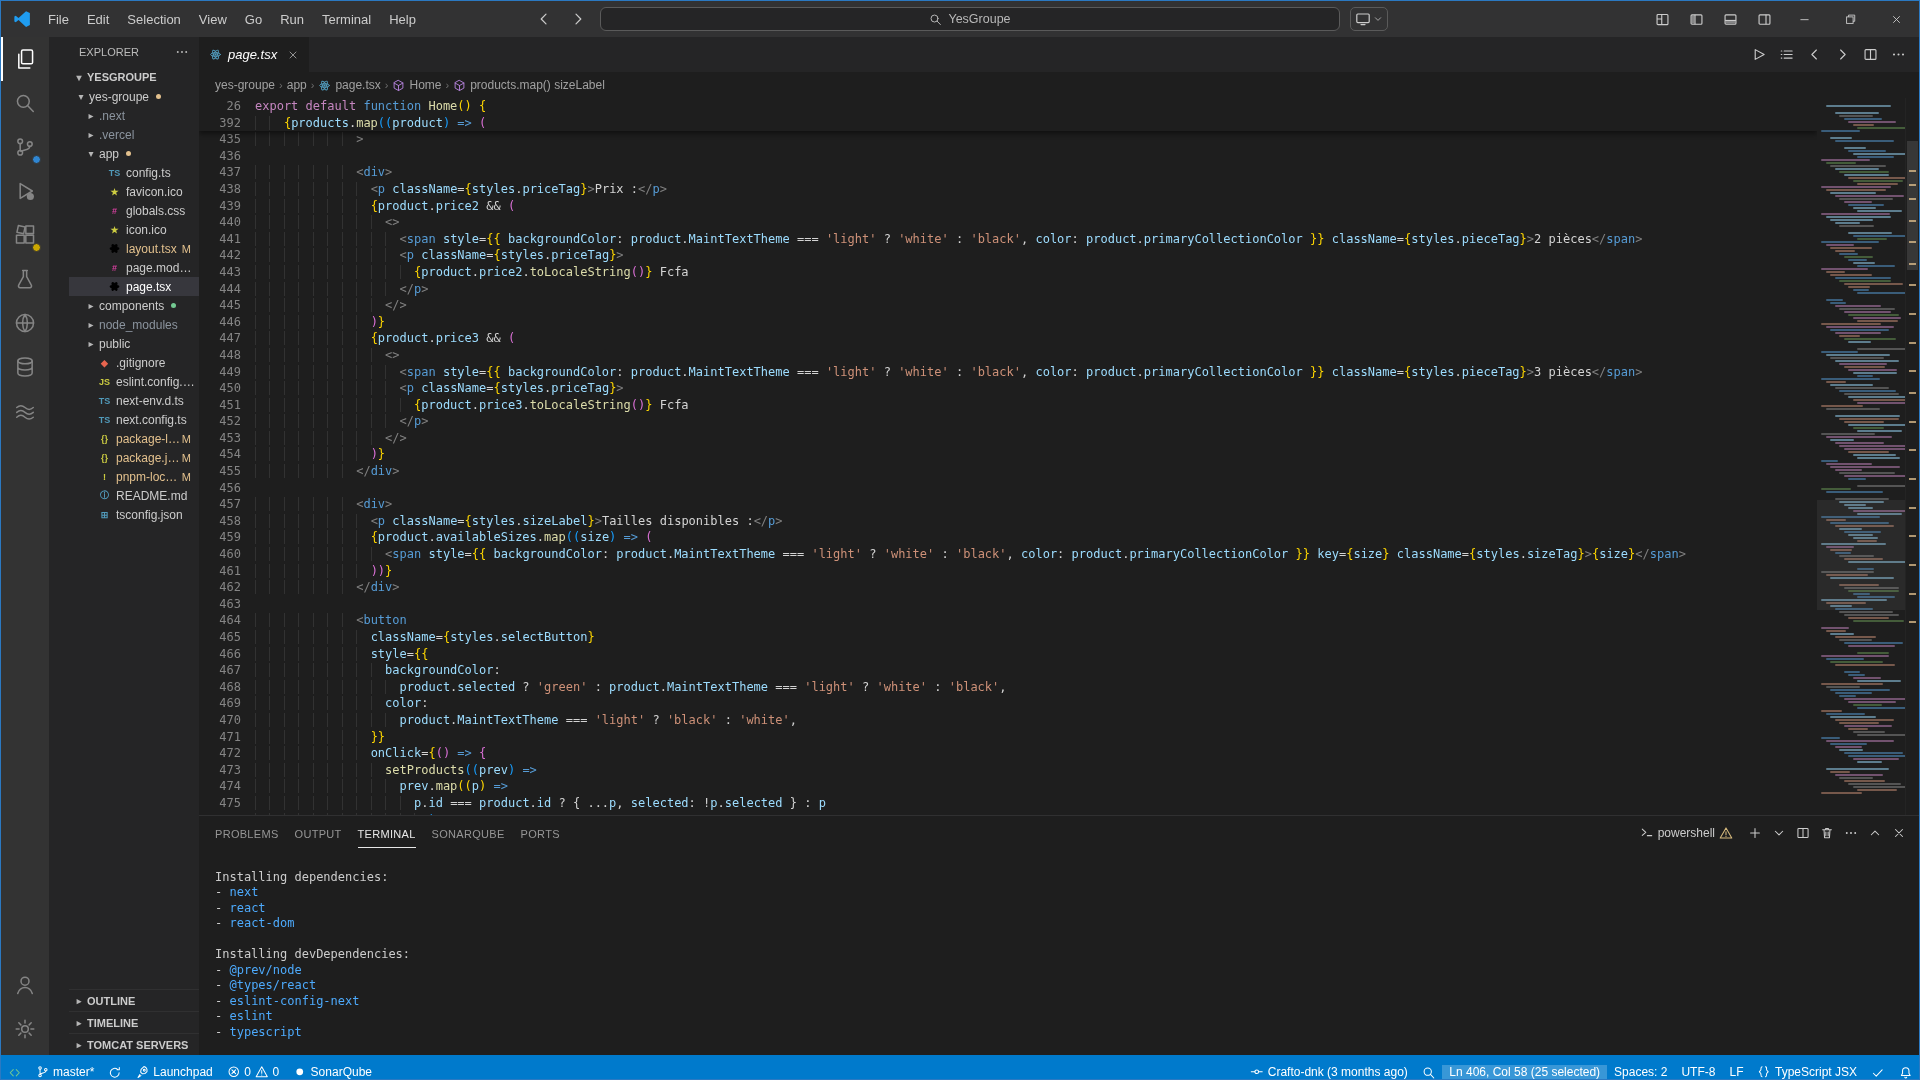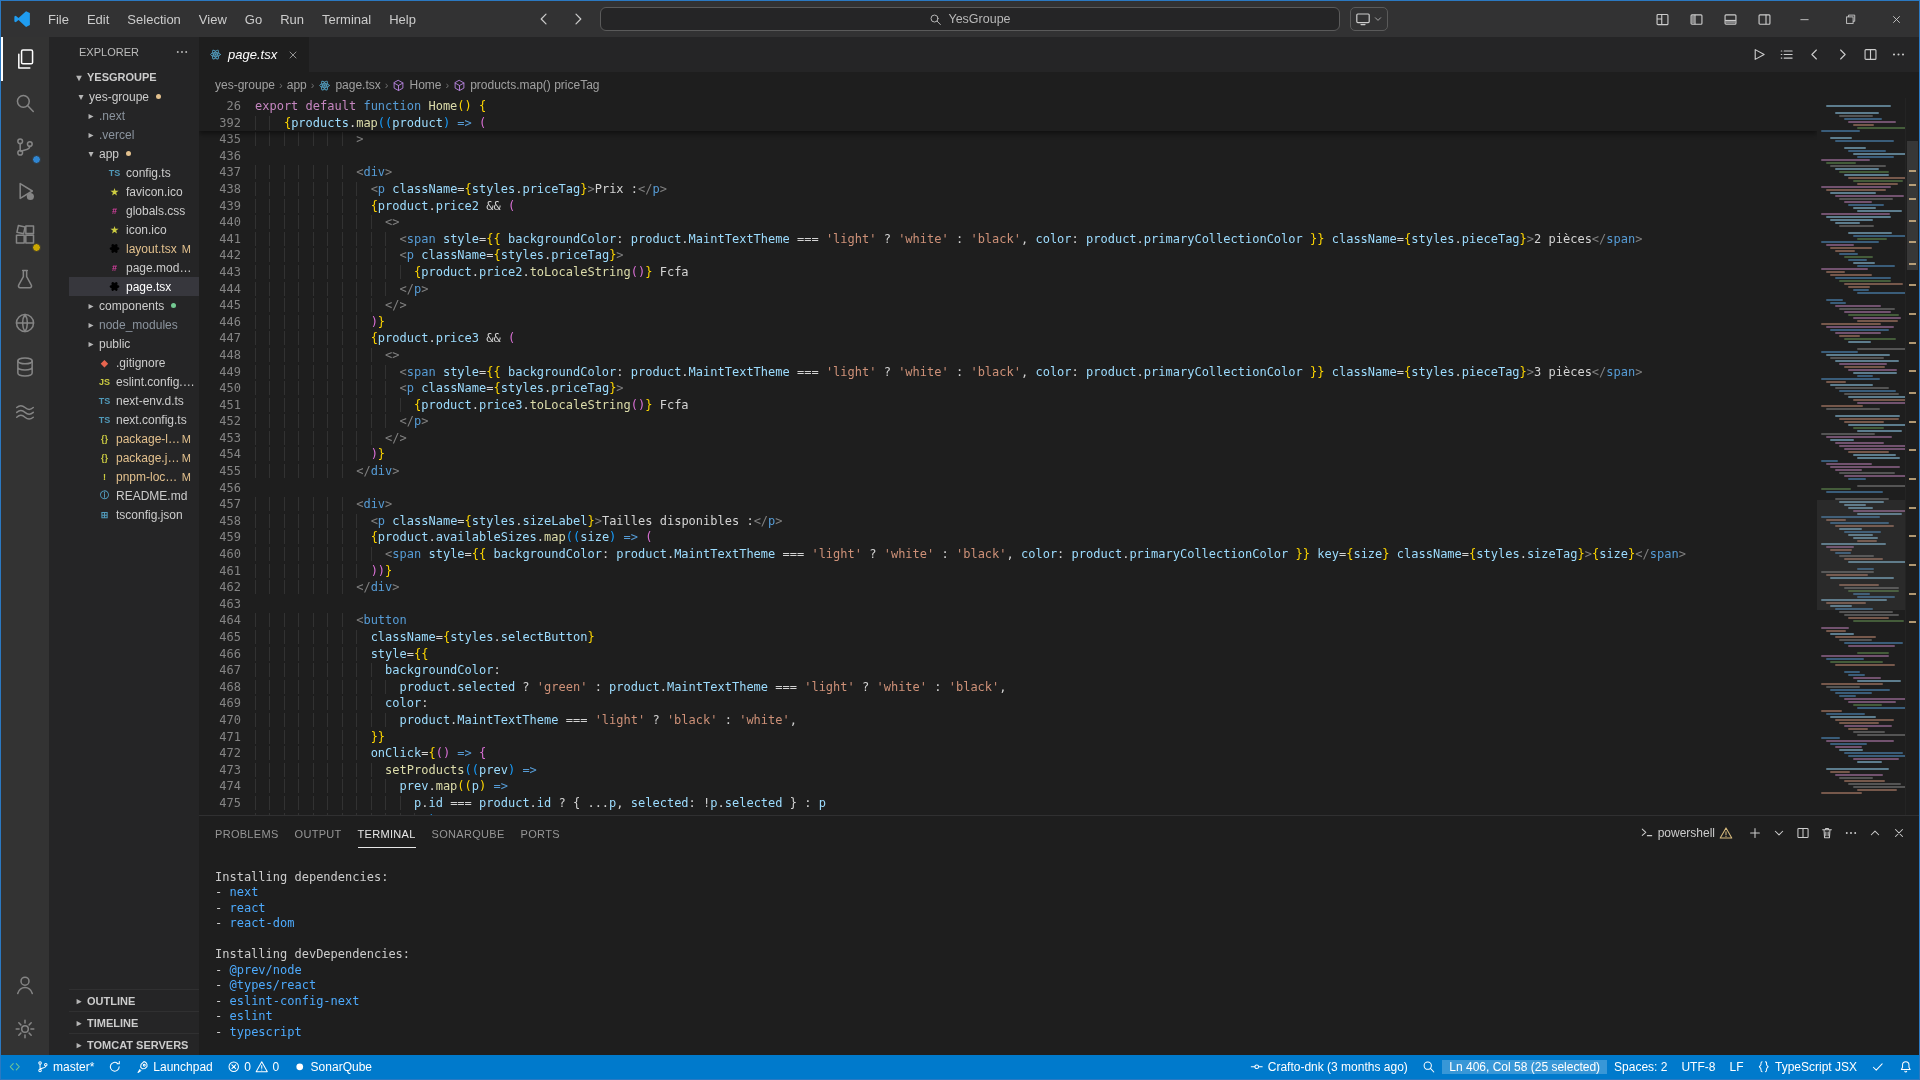--- a/index.html
+++ b/index.html
@@ -98,21 +98,21 @@
   .ps-group .icon svg{width:14px;height:14px;}
   .warn-ic{color:#d7ba7d;}
   .pa-btn{width:24px;height:24px;display:flex;align-items:center;justify-content:center;border-radius:4px;}
   .pa-btn svg{width:14px;height:14px;}
   .terminal{flex:1;padding:4px 0 0 16px;font-family:"DejaVu Sans Mono",monospace;font-size:12px;color:#cccccc;overflow:hidden;}
   .trow{height:15.5px;line-height:15.5px;white-space:pre;}
   .t-link{color:#4daafc;}
 
   
   .statusbar{height:24px;flex:0 0 24px;background:#007acc;color:#ffffff;display:flex;justify-content:space-between;font-size:12px;}
-  .sb-side{display:flex;align-items:center;}
+  .sb-side{display:flex;align-items:flex-end;}
   .sb-item{display:flex;align-items:center;gap:4px;padding:0 7px;cursor:pointer;white-space:nowrap;}
   .sb-item.hl{background:rgba(255,255,255,.22);}
   .sb-item .icon svg{width:13.5px;height:13.5px;}
 </style>
 </head>
 <body>
 
 <div class="window">
 
   <header class="titlebar">
@@ -540,21 +540,21 @@
             <span>Home</span>
           </span>
           <span class="bc-sep">›</span>
           <span class="bc-item">
             <span class="icon" style="color:#b180d7">
               <svg viewBox="0 0 16 16">
                 <path d="M8 1.8l5.4 3v6.4L8 14.2l-5.4-3V4.8z"></path>
                 <path d="M8 8l5.4-3M8 8L2.6 5M8 8v6"></path>
               </svg>
             </span>
-            <span>products.map() priceTag</span>
+            <span>products.map() sizeLabel</span>
           </span>
         </div>
 
       <div class="editor-body">
         <div class="code-region">
           <div class="sticky" id="sticky">
               <div class="cl"><span class="ln">26</span><span class="lc"><span class="s-k">export</span><span class="s-w"> </span><span class="s-k">default</span><span class="s-w"> </span><span class="s-b">function</span><span class="s-w"> </span><span class="s-f">Home</span><span class="s-g">() {</span></span></div>
               <div class="cl"><span class="ln">392</span><span class="lc"><span class="ig">  </span><span class="ig">  </span><span class="s-g">{</span><span class="s-v">products</span><span class="s-w">.</span><span class="s-f">map</span><span class="s-c">((</span><span class="s-v">product</span><span class="s-c">)</span><span class="s-w"> </span><span class="s-b">=&gt;</span><span class="s-w"> </span><span class="s-m">(</span></span></div>
             </div>
           <div class="code-lines" id="code">

